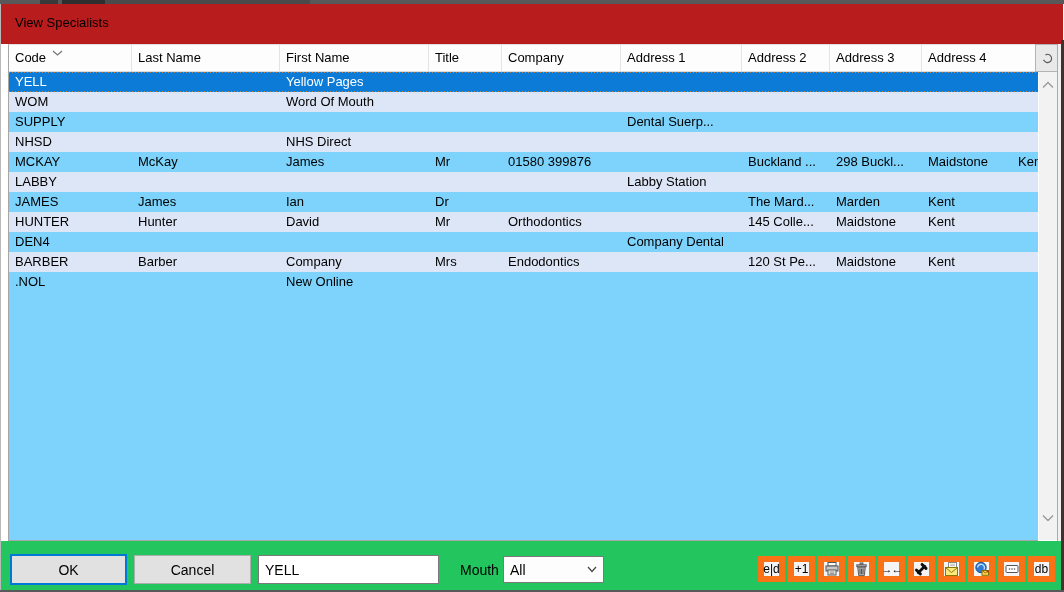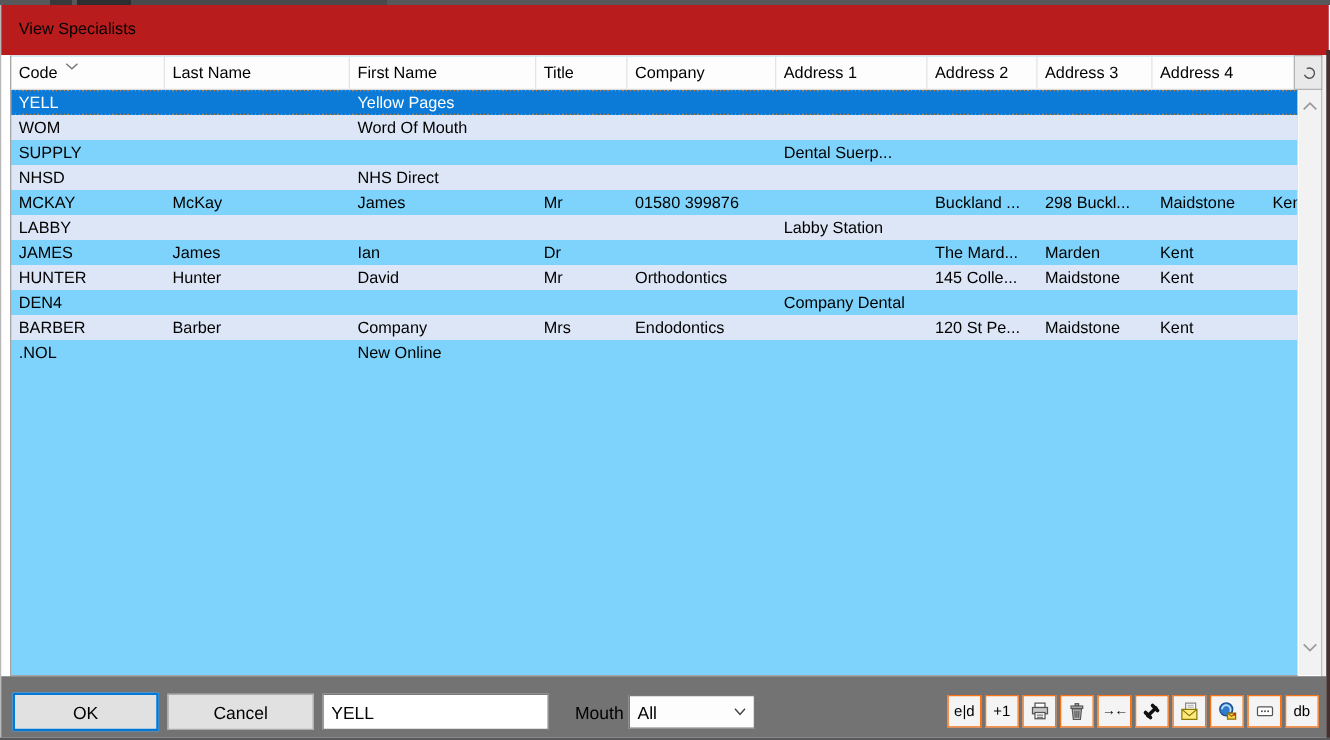--- a/index.html
+++ b/index.html
@@ -48,34 +48,34 @@
   .corner-btn{position:absolute;left:1035px;top:44px;width:24px;height:28px;background:#e9e9e9;
     border:1px solid #b3b3b3;display:flex;align-items:center;justify-content:center;padding:0;}
   .vscroll{position:absolute;left:1039px;top:72px;width:18px;height:468px;background:#f2f2f2;}
   .scroll-arrow{position:absolute;left:0;width:18px;height:17px;display:flex;align-items:center;justify-content:center;}
   .scroll-arrow.up{top:4px;}
   .scroll-arrow.down{bottom:14px;}
   .win-right-border{position:absolute;left:1057px;top:44px;width:1px;height:548px;background:#ababab;}
   .win-right-gap{position:absolute;left:1058px;top:44px;width:3px;height:548px;background:#f0f0f0;}
 
   
-  .footer{position:absolute;left:1px;top:541px;width:1060px;height:49px;background:#737373;}
+  .footer{position:absolute;left:1px;top:541px;width:1060px;height:49px;background:#22c55e;}
   .btn{position:absolute;font-family:"Liberation Sans",sans-serif;font-size:14px;color:#000;
     background:var(--btnface);border:1px solid #adadad;display:flex;align-items:center;justify-content:center;}
   .btn.ok{left:9px;top:13px;width:117px;height:31px;border:2px solid var(--accent);}
   .btn.cancel{left:133px;top:14px;width:117px;height:29px;}
   .search-input{position:absolute;left:257px;top:14px;width:181px;height:29px;border:1px solid #7a7a7a;
     background:#fff;font-family:"Liberation Sans",sans-serif;font-size:14px;padding:0 6px;color:#000;outline:none;}
   .type-label{position:absolute;left:459px;top:21px;font-size:14px;color:#000;}
   .combo{position:absolute;left:502px;top:15px;width:101px;height:27px;background:#fdfdfd;
     border:1px solid #7a7a7a;display:flex;align-items:center;padding:0 6px;font-size:14px;color:#000;}
   .combo .chev{margin-left:auto;display:flex;}
 
   .toolbar{position:absolute;left:757px;top:15px;display:flex;gap:3px;}
-  .tb-btn{width:27px;height:26px;background:#f4f4f4;border:1px solid #f97316;
+  .tb-btn{width:27px;height:26px;background:#f4f4f4;border:6px solid #f97316;
     display:flex;align-items:center;justify-content:center;font-size:11px;color:#000;
     font-family:"Liberation Sans",sans-serif;padding:0;}
   .tb-btn .tglyph{font-size:12px;letter-spacing:0;}
   .tb-btn .tglyph.small{font-size:11px;letter-spacing:-1px;}
   svg{display:block;}
 </style>
 </head>
 <body>
 
 <div class="edge-top"></div>

